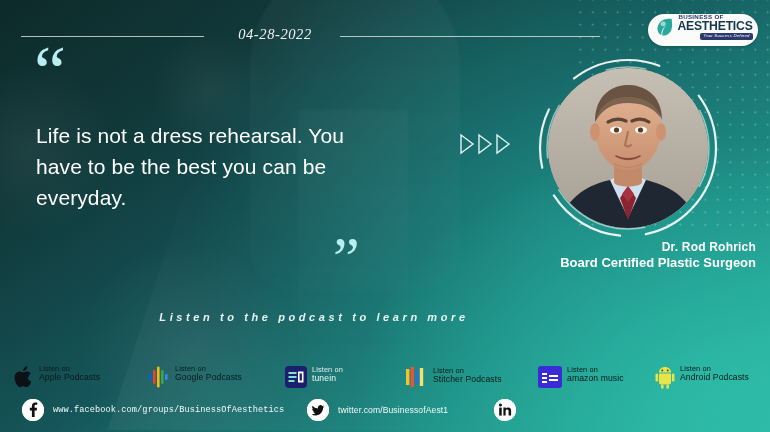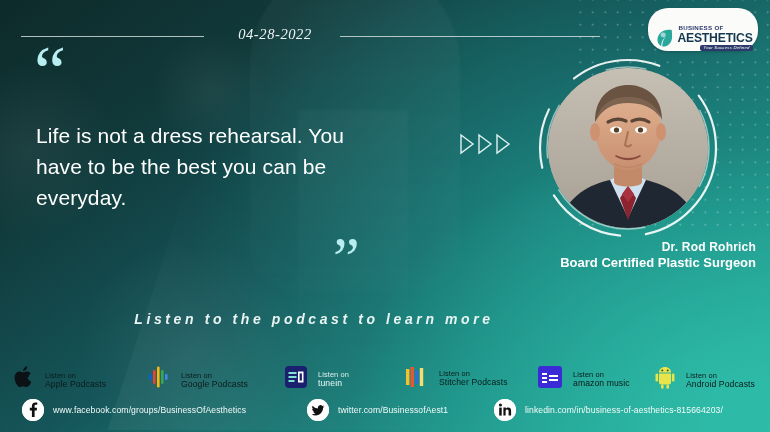--- a/index.html
+++ b/index.html
@@ -54,23 +54,23 @@
   .rule.left{left:21px;width:183px;}
   .rule.right{left:340px;width:260px;}
   .date{
     position:absolute;left:216px;top:0;width:118px;text-align:center;
     color:#eef5f4;font-style:italic;font-size:14.5px;letter-spacing:.6px;
     font-family:"Liberation Serif", serif;white-space:nowrap;
   }
 
   
   .logo-pill{
-    position:absolute;left:648px;top:8px;width:110px;height:43px;
+    position:absolute;left:648px;top:14px;width:110px;height:32px;
     background:#fbfbfa;border-radius:20px;
-    display:flex;align-items:flex-end;justify-content:center;
+    display:flex;align-items:flex-start;justify-content:center;
     box-shadow:0 1px 3px rgba(0,0,0,.2);
   }
   .logo-wrap{display:flex;align-items:center;gap:2px;transform:translateY(0px);}
   .logo-leaf{width:22px;height:22px;flex:0 0 auto;}
   .logo-txt{display:flex;flex-direction:column;line-height:1;}
   .logo-l1{font-size:6.2px;font-weight:bold;color:#2b3a6b;letter-spacing:.3px;
     margin-left:1px;}
   .logo-l2{font-size:12.2px;font-weight:bold;color:#14384f;letter-spacing:-0.2px;
     font-family:"Liberation Sans", sans-serif;}
   .logo-l3{font-size:4.3px;color:#ffffff;background:#2b3a6b;border-radius:2px;
@@ -109,30 +109,30 @@
     position:absolute;left:408px;top:240px;width:348px;text-align:right;
     color:#ffffff;
   }
   .sp-name{font-size:12px;font-weight:bold;line-height:1.25;letter-spacing:.2px;}
   .sp-role{font-size:13px;font-weight:bold;line-height:1.3;}
   .sp-url{font-size:12.5px;line-height:1.35;}
 
   
   .tagline{
     position:absolute;left:0;top:311px;width:628px;text-align:center;
-    color:#e9f4f2;font-size:14px;font-style:italic;font-weight:bold;
+    color:#e9f4f2;font-size:11px;font-style:italic;font-weight:bold;
     letter-spacing:3.6px;
   }
 
   
   .badges{
     position:absolute;left:0;top:345px;width:770px;height:32px;
     display:flex;align-items:center;
   }
-  .badge{display:flex;align-items:flex-end;gap:11px;margin-top:32px;}
+  .badge{display:flex;align-items:flex-start;gap:5px;margin-top:32px;}
   .badge .bicon{flex:0 0 auto;display:block;}
   .badge .btxt{display:flex;flex-direction:column;line-height:1.08;}
   .badge .bl1{font-size:7.4px;color:#dff1ee;letter-spacing:.1px;}
   .badge .bl2{font-size:8.6px;font-weight:normal;color:#0b1a1a;letter-spacing:.1px;}
   .badge.dark .bl1{color:#0b1a1a;}
   .badge.light .bl2{color:#eafaf7;}
 
   
   .footer{
     position:absolute;left:0;top:388px;width:770px;height:44px;
@@ -340,21 +340,21 @@
       </svg>
       <div class="btxt">
         <div class="bl1">Listen on</div>
         <div class="bl2">Android Podcasts</div>
       </div>
     </div>
   </div>
 
   <div class="footer">
 
-    <div class="soc" style="position:absolute;left:22px;">
+    <div class="soc" style="position:absolute;left:22px;font-family:Liberation Mono, monospace;">
       <span class="soc-ic">
         <svg width="22" height="22" viewBox="0 0 22 22">
           <circle cx="11" cy="11" r="11" fill="#ffffff"></circle>
           <path d="M12.6 11.4h2.1l.33-2.6h-2.43V7.1c0-.75.21-1.26 1.29-1.26h1.38V3.52c-.24-.03-1.06-.1-2.01-.1-1.99 0-3.35 1.21-3.35 3.44V8.8H7.8v2.6h2.11V18h2.69z" fill="#111"></path>
         </svg>
       </span>
       <span class="soc-url">www.facebook.com/groups/BusinessOfAesthetics</span>
     </div>
 
     <div class="soc" style="position:absolute;left:296px;padding-left:11px;">
@@ -369,17 +369,16 @@
 
     <div class="soc" style="position:absolute;left:494px;">
       <span class="soc-ic">
         <svg width="22" height="22" viewBox="0 0 22 22">
           <circle cx="11" cy="11" r="11" fill="#ffffff"></circle>
           <rect x="5.2" y="8.6" width="2.5" height="8" fill="#111"></rect>
           <circle cx="6.45" cy="6" r="1.5" fill="#111"></circle>
           <path d="M9.4 8.6h2.4v1.1c.4-.7 1.2-1.3 2.4-1.3 2 0 2.9 1.2 2.9 3.4v4.8h-2.5v-4.3c0-1.1-.4-1.8-1.4-1.8-.8 0-1.3.55-1.5 1.1-.07.2-.08.47-.08.74v4.26H9.4z" fill="#111"></path>
         </svg>
       </span>
-      <span class="soc-url">linkedin.com/in/business-of-aesthetics-815664203/</span>
     </div>
   </div>
 
 </div>
 
 </body></html>

